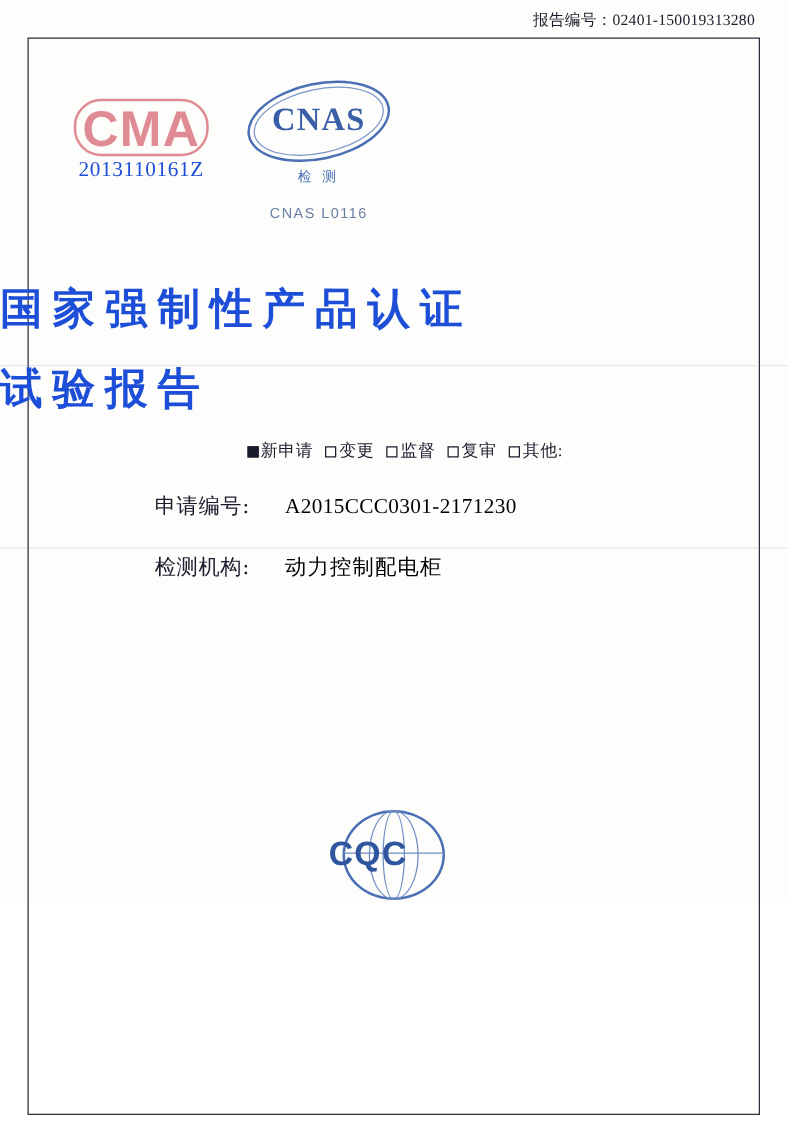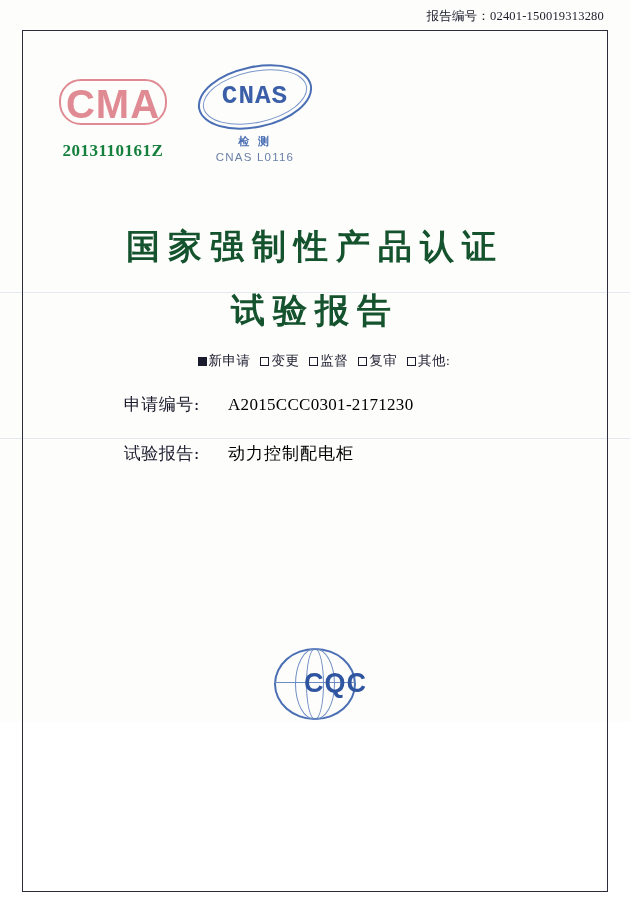--- a/index.html
+++ b/index.html
@@ -77,25 +77,25 @@
     position: absolute;
     left: -7px;
     top: -5px;
     width: 108px;
     height: 46px;
     border: 2.5px solid #e08b93;
     border-radius: 22px;
     box-sizing: border-box;
   }
   .cma-code {
-    margin-top: 17px;
+    margin-top: 2px;
     font-family: "Liberation Serif", serif;
     font-size: 17px;
-    font-weight: bold;
-    color: #15803d;
+    font-weight: normal;
+    color: #1d4ed8;
     letter-spacing: .5px;
   }
 
   .cnas-block {
     position: absolute;
     left: 175px;
     top: 4px;
     width: 160px;
     text-align: center;
   }
@@ -122,49 +122,48 @@
     height: 52px;
     border: 1px solid #7a96c9;
     border-radius: 50%;
     box-sizing: border-box;
     transform: rotate(-12deg);
   }
   .cnas-text {
     position: absolute;
     left: 0; right: 0;
     top: 15px;
-    font-family: Liberation Mono, monospace;
+    font-family: Liberation Serif, serif;
     font-size: 26px;
     font-weight: bold;
     color: #3a5fa8;
     letter-spacing: 1px;
   }
   .cnas-cn {
     margin-top: 6px;
     font-size: 11px;
     color: #4a6fb5;
     letter-spacing: 3px;
-    font-weight: bold;
   }
   .cnas-id {
-    margin-top: 2px;
+    margin-top: 16px;
     font-family: "Liberation Sans", sans-serif;
     font-size: 11.5px;
     color: #6a7fa8;
     letter-spacing: 1.2px;
   }
 
   
   .title-1, .title-2 {
     position: absolute;
     left: 0; right: 0;
-    text-align: center;
+    text-align: left;
     font-family: "DejaVu Serif", serif;
     font-weight: bold;
-    color: #14532d;
+    color: #1d4ed8;
     letter-spacing: 8px;
   }
   .title-1 {
     top: 224px;
     font-size: 34px;
   }
   .title-2 {
     top: 288px;
     font-size: 34px;
   }
@@ -278,21 +277,21 @@
     left: 11px;
     top: 34px;
     width: 82px;
     height: 0;
     border-top: 1.4px solid #6d8cc4;
   }
   .cqc .letters {
     position: absolute;
     left: 0; right: 0;
     top: 20px;
-    text-align: right;
+    text-align: left;
     font-family: "Liberation Sans", sans-serif;
     font-size: 27px;
     font-weight: bold;
     color: #2f55a0;
     letter-spacing: 1px;
   }
 
   
   .scanline {
     position: absolute;
@@ -347,21 +346,21 @@
   </div>
 
   <div class="fields">
 
     <div class="field-row">
       <div class="field-label">申请编号:</div>
       <div class="field-value">A2015CCC0301-2171230</div>
     </div>
 
     <div class="field-row">
-      <div class="field-label">试验报告:</div>
+      <div class="field-label">检测机构:</div>
       <div class="field-value cjk">动力控制配电柜</div>
     </div>
 
 
 
 
   </div>
 
   <div class="cqc">
     <div class="globe"></div>

